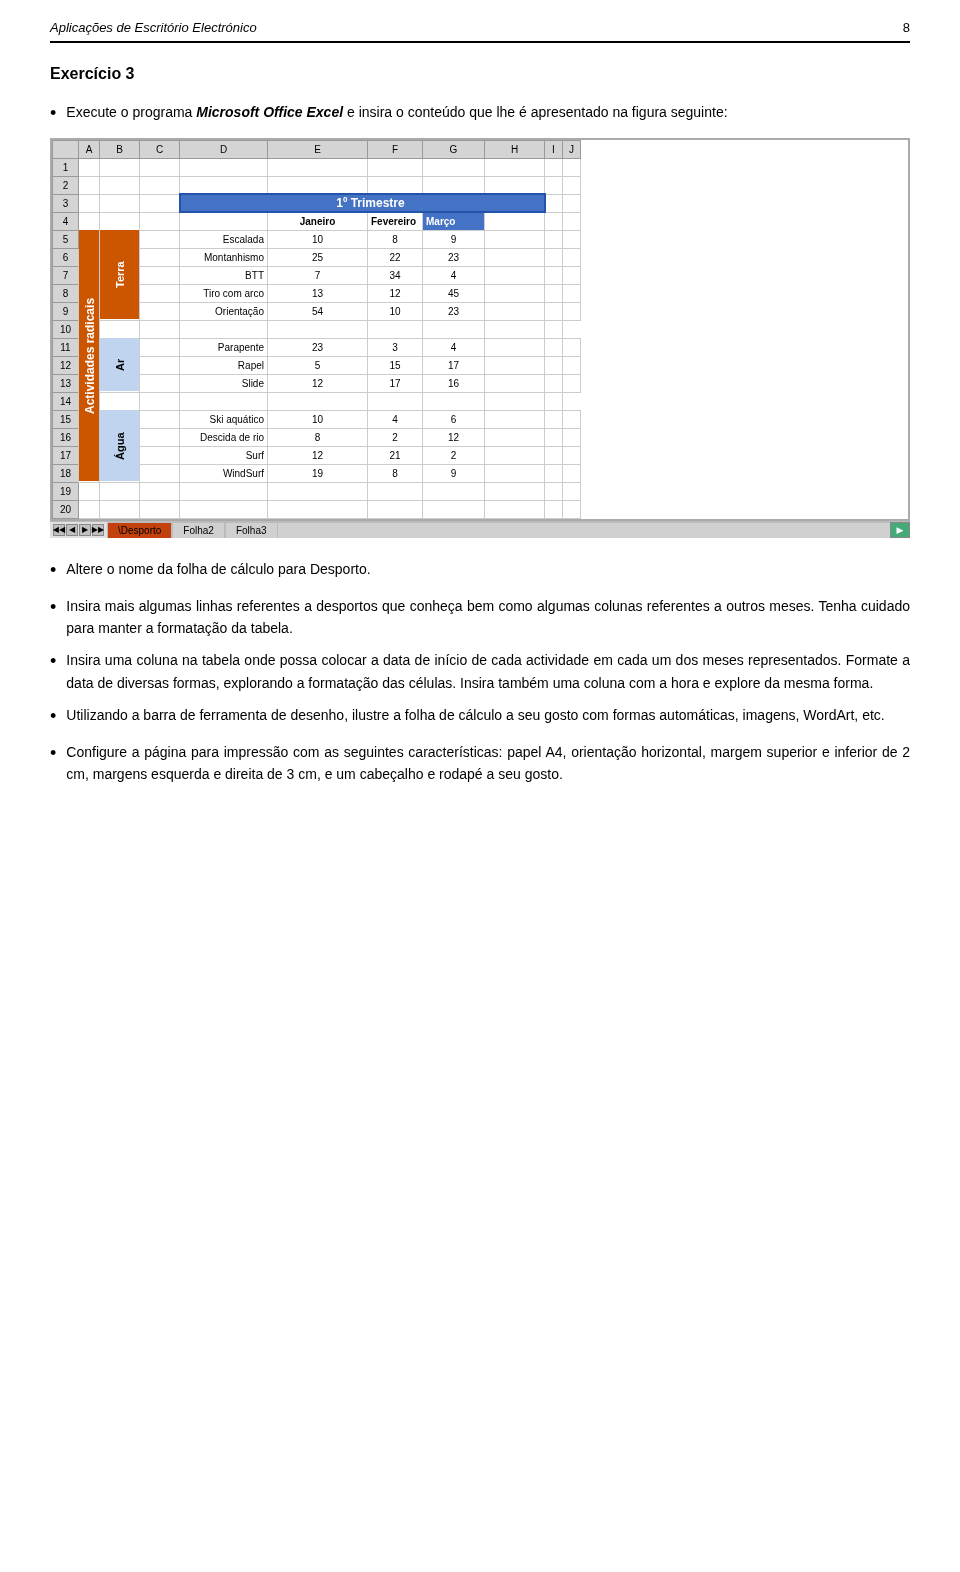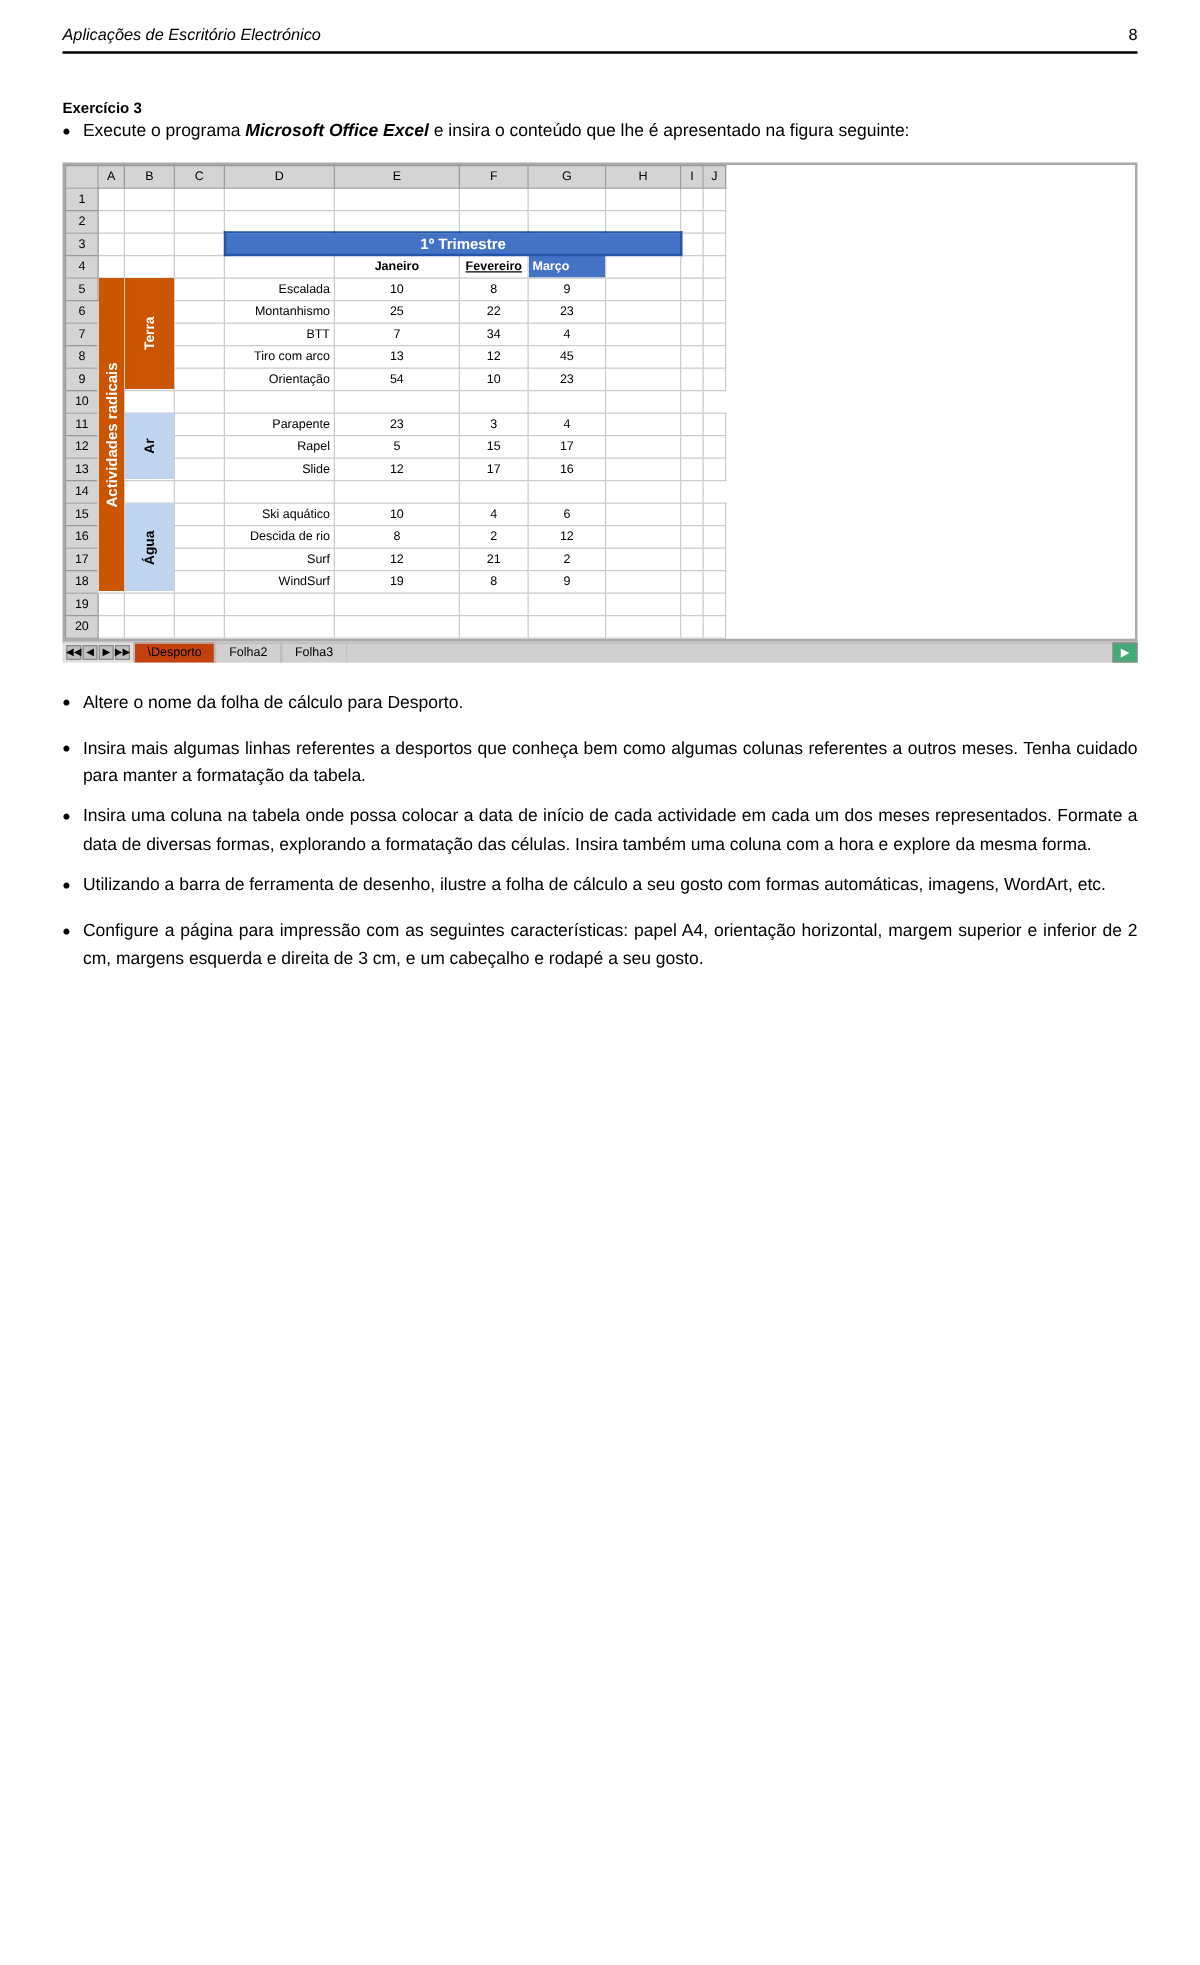--- a/index.html
+++ b/index.html
@@ -18,35 +18,36 @@
       padding: 20px 50px 40px 50px;
       position: relative;
     }
 
     .header-bar {
       display: flex;
       justify-content: space-between;
       align-items: center;
       border-bottom: 2px solid #000;
       padding-bottom: 6px;
-      margin-bottom: 36px;
+      margin-bottom: 22px;
     }
 
     .header-title {
       font-size: 13px;
       font-style: italic;
     }
 
     .page-number {
       font-size: 13px;
     }
 
     .exercise-title {
-      font-size: 12px;
+      font-size: 16px;
       font-weight: bold;
+      margin-bottom: 18px;
     }
 
     .bullet-list {
       list-style: none;
       padding: 0;
       margin: 0;
     }
 
     .bullet-list li {
       display: flex;
@@ -118,21 +119,21 @@
 
     .merged-trimestre {
       background: #4472C4;
       color: #fff;
       font-weight: bold;
       font-size: 12px;
       text-align: center;
     }
 
     .hdr-jan { font-weight: bold; text-align: center; }
-    .hdr-fev { font-weight: bold; text-align: center; text-decoration: underline; }
+    .hdr-fev { font-weight: bold; text-align: left; }
     .hdr-mar { background: #4472C4; color: #fff; font-weight: bold; text-align: left; }
 
     .v-actividades {
       background: #ff6600;
       color: #fff;
       font-weight: bold;
       font-size: 12px;
       writing-mode: vertical-rl;
       transform: rotate(180deg);
       text-align: center;

